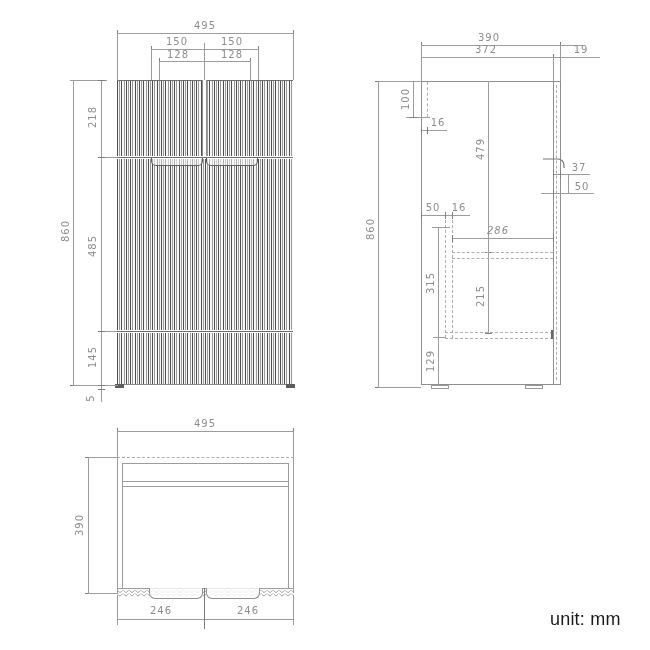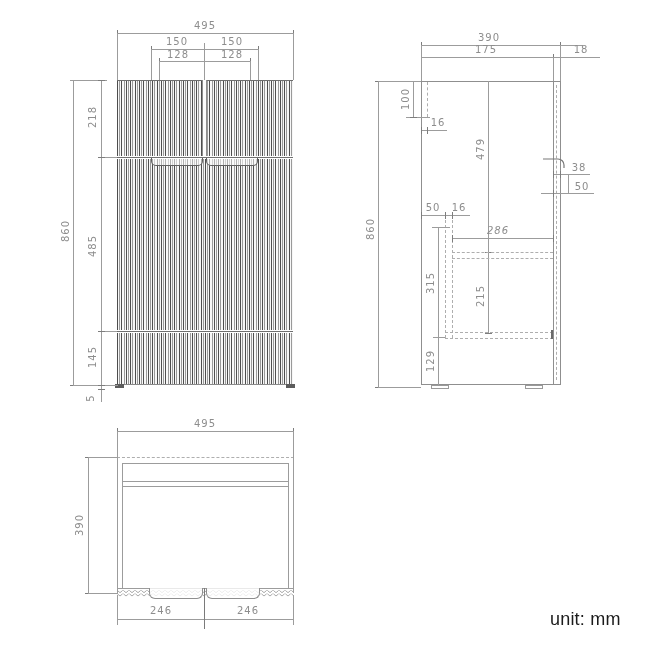--- a/index.html
+++ b/index.html
@@ -119,22 +119,22 @@
     <div class="lab" style="left:438px;top:123px;">16</div>
 
     <div class="h" style="left:421px;top:45px;width:162px;"></div>
     <div class="tkv" style="left:421px;top:42px;"></div>
     <div class="tkv" style="left:560px;top:42px;"></div>
     <div class="lab" style="left:489px;top:38px;">390</div>
     <div class="h" style="left:421px;top:57px;width:179px;"></div>
     <div class="tkv" style="left:421px;top:54px;"></div>
     <div class="tkv" style="left:553px;top:54px;"></div>
     <div class="tkv" style="left:560px;top:54px;"></div>
-    <div class="lab" style="left:486px;top:50px;">175</div>
-    <div class="lab" style="left:581px;top:50px;">18</div>
+    <div class="lab" style="left:486px;top:50px;">372</div>
+    <div class="lab" style="left:581px;top:50px;">19</div>
     <div class="v" style="left:553px;top:57px;height:24px;"></div>
     <div class="v" style="left:560px;top:45px;height:36px;"></div>
     <div class="v" style="left:421px;top:45px;height:36px;"></div>
 
     <div class="v" style="left:378px;top:81px;height:306px;"></div>
     <div class="tkh" style="left:375px;top:81px;"></div>
     <div class="tkh" style="left:375px;top:387px;"></div>
     <div class="h" style="left:378px;top:81px;width:43px;"></div>
     <div class="h" style="left:378px;top:387px;width:43px;"></div>
     <div class="lab rot" style="left:371px;top:229px;">860</div>
@@ -144,21 +144,21 @@
     <div class="tkh" style="left:485px;top:333px;"></div>
     <div class="lab rot" style="left:481px;top:149px;">479</div>
     <div class="lab rot" style="left:481px;top:296px;">215</div>
 
     <svg style="position:absolute;left:542px;top:155px;" width="26" height="14">
       <path d="M1 4 H16 A6 6 0 0 1 22 10 V13" fill="none" stroke="#787878" stroke-width="1.2"></path>
     </svg>
     <div class="h" style="left:553px;top:174px;width:37px;"></div>
     <div class="tkv" style="left:553px;top:171px;"></div>
     <div class="tkv" style="left:560px;top:171px;"></div>
-    <div class="lab" style="left:579px;top:168px;">38</div>
+    <div class="lab" style="left:579px;top:168px;">37</div>
     <div class="h" style="left:541px;top:193px;width:53px;"></div>
     <div class="tkv" style="left:553px;top:190px;"></div>
     <div class="v" style="left:568px;top:174px;height:19px;"></div>
     <div class="lab" style="left:582px;top:187px;">50</div>
 
     <div class="h" style="left:421px;top:215px;width:49px;"></div>
     <div class="tkv" style="left:421px;top:212px;"></div>
     <div class="tkv" style="left:445px;top:212px;"></div>
     <div class="tkv" style="left:452px;top:212px;"></div>
     <div class="lab" style="left:433px;top:208px;">50</div>

